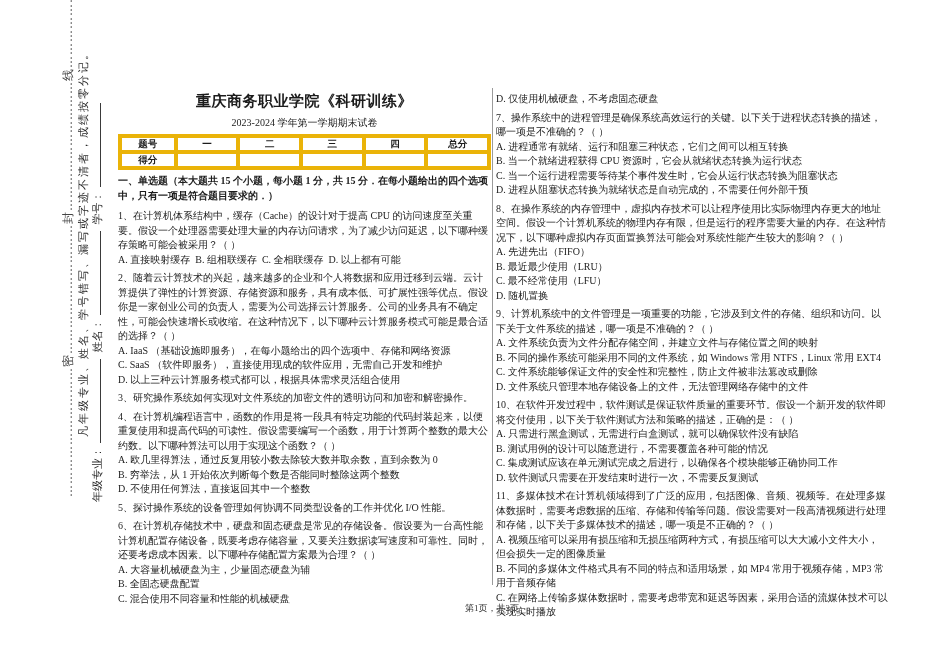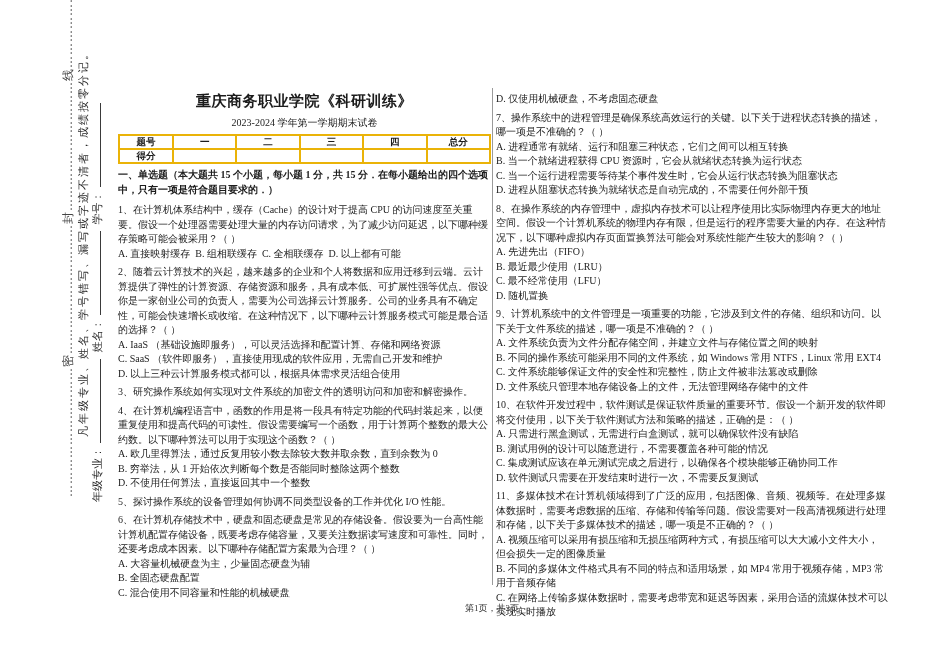--- a/index.html
+++ b/index.html
@@ -45,21 +45,21 @@
   .exam-subtitle{
     font-size:10px;text-align:center;margin:0 0 4px 0;
   }
   table.score{
     width:100%;border-collapse:collapse;
     font-size:9.5px;font-weight:bold;
     table-layout:fixed;
     margin-bottom:3px;
   }
   table.score td{
-    border:2px solid #eab308;
+    border:4px solid #eab308;
     height:12px;line-height:12px;
     text-align:center;padding:0;
   }
   table.score td.c0{width:14%;}
   .section-heading{
     margin:2px 0 6px 0;
     font-size:10px;font-weight:bold;line-height:15px;
   }
   .question{margin:0 0 4px 0;}
   .qtext,.option,.continuation{
@@ -115,21 +115,21 @@
 
     <p class="section-heading">一、单选题（本大题共 15 个小题，每小题 1 分，共 15 分．在每小题给出的四个选项中，只有一项是符合题目要求的．）</p>
 
     <div id="questions-left">
         <div class="question">
           <div class="qtext">1、在计算机体系结构中，缓存（Cache）的设计对于提高 CPU 的访问速度至关重要。假设一个处理器需要处理大量的内存访问请求，为了减少访问延迟，以下哪种缓存策略可能会被采用？（ ）</div>
           <div class="option">A. 直接映射缓存  B. 组相联缓存  C. 全相联缓存  D. 以上都有可能</div>
         </div>
         <div class="question">
           <div class="qtext">2、随着云计算技术的兴起，越来越多的企业和个人将数据和应用迁移到云端。云计算提供了弹性的计算资源、存储资源和服务，具有成本低、可扩展性强等优点。假设你是一家创业公司的负责人，需要为公司选择云计算服务。公司的业务具有不确定性，可能会快速增长或收缩。在这种情况下，以下哪种云计算服务模式可能是最合适的选择？（ ）</div>
-          <div class="option">A. IaaS （基础设施即服务），可以灵活选择和配置计算、存储和网络资源</div>
+          <div class="option">A. IaaS （基础设施即服务），在每小题给出的四个选项中、存储和网络资源</div>
           <div class="option">C. SaaS （软件即服务），直接使用现成的软件应用，无需自己开发和维护</div>
           <div class="option">D. 以上三种云计算服务模式都可以，根据具体需求灵活组合使用</div>
         </div>
         <div class="question">
           <div class="qtext">3、研究操作系统如何实现对文件系统的加密文件的透明访问和加密和解密操作。</div>
         </div>
         <div class="question">
           <div class="qtext">4、在计算机编程语言中，函数的作用是将一段具有特定功能的代码封装起来，以便重复使用和提高代码的可读性。假设需要编写一个函数，用于计算两个整数的最大公约数。以下哪种算法可以用于实现这个函数？（ ）</div>
           <div class="option">A. 欧几里得算法，通过反复用较小数去除较大数并取余数，直到余数为 0</div>
           <div class="option">B. 穷举法，从 1 开始依次判断每个数是否能同时整除这两个整数</div>

